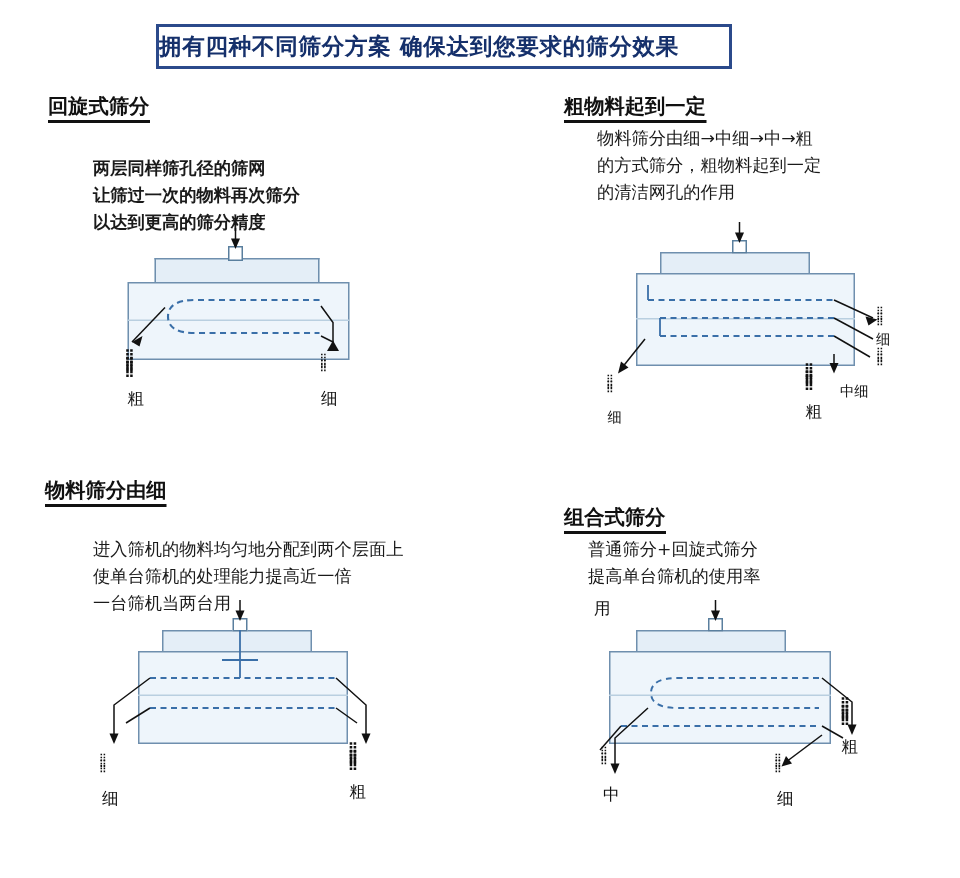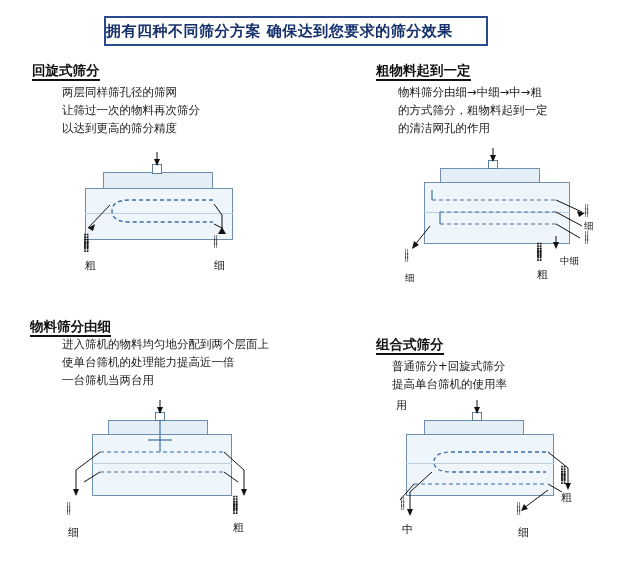--- a/index.html
+++ b/index.html
@@ -120,21 +120,21 @@
 </head>
 <body>
 
 <div class="banner">
   <span class="banner-text">拥有四种不同筛分方案 确保达到您要求的筛分效果</span>
 </div>
 
 <div class="panel" style="left:32px; top:60px;">
   <div class="panel-title">回旋式筛分</div>
 </div>
-<div class="panel-desc" style="position:absolute; left:62px; top:84px; width:250px;">两层同样筛孔径的筛网
+<div class="panel-desc" style="position:absolute; left:62px; top:104px; width:250px;font-weight:bold;">两层同样筛孔径的筛网
 让筛过一次的物料再次筛分
 以达到更高的筛分精度</div>
 
 <div class="diagram" style="left:0; top:0;">
 
   <div class="machine-top" style="left:103px; top:172px; width:110px; height:16px;"></div>
   <div class="machine" style="left:85px; top:188px; width:148px; height:52px;"></div>
   <div class="sep" style="left:85px; top:213px; width:148px;"></div>
 
   <div class="inlet" style="left:152px; top:164px; width:10px; height:10px;"></div>
@@ -218,21 +218,21 @@
 
   <div class="dots-small" style="left:404px; top:252px;">⠿
 ⠿
 ⠿</div>
   <div class="lbl-sm" style="left:405px; top:272px;">细</div>
 </div>
 
 <div class="panel" style="left:30px; top:316px;">
   <div class="panel-title">物料筛分由细</div>
 </div>
-<div class="panel-desc" style="position:absolute; left:62px; top:336px; width:300px;">进入筛机的物料均匀地分配到两个层面上
+<div class="panel-desc" style="position:absolute; left:62px; top:358px; width:300px;">进入筛机的物料均匀地分配到两个层面上
 使单台筛机的处理能力提高近一倍
 一台筛机当两台用</div>
 
 <div class="diagram">
   <div class="machine-top" style="left:108px; top:420px; width:100px; height:14px;"></div>
   <div class="machine" style="left:92px; top:434px; width:140px; height:62px;"></div>
   <div class="sep" style="left:92px; top:463px; width:140px;"></div>
   <div class="inlet" style="left:155px; top:412px; width:10px; height:9px;"></div>
 
   <svg class="lines" width="640" height="585">

